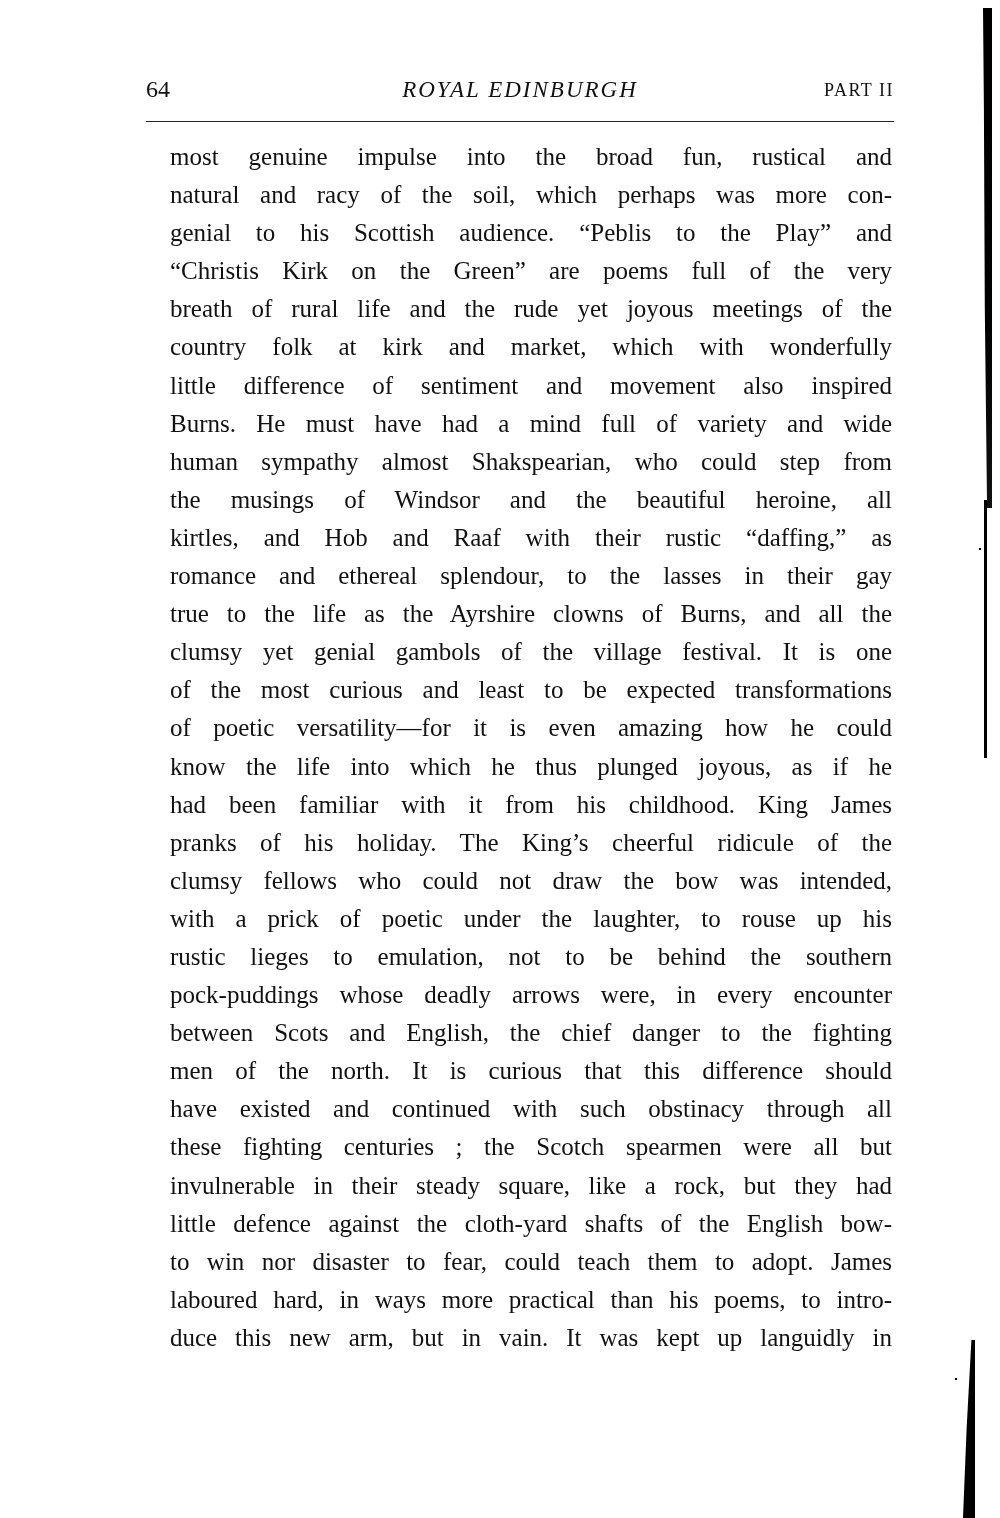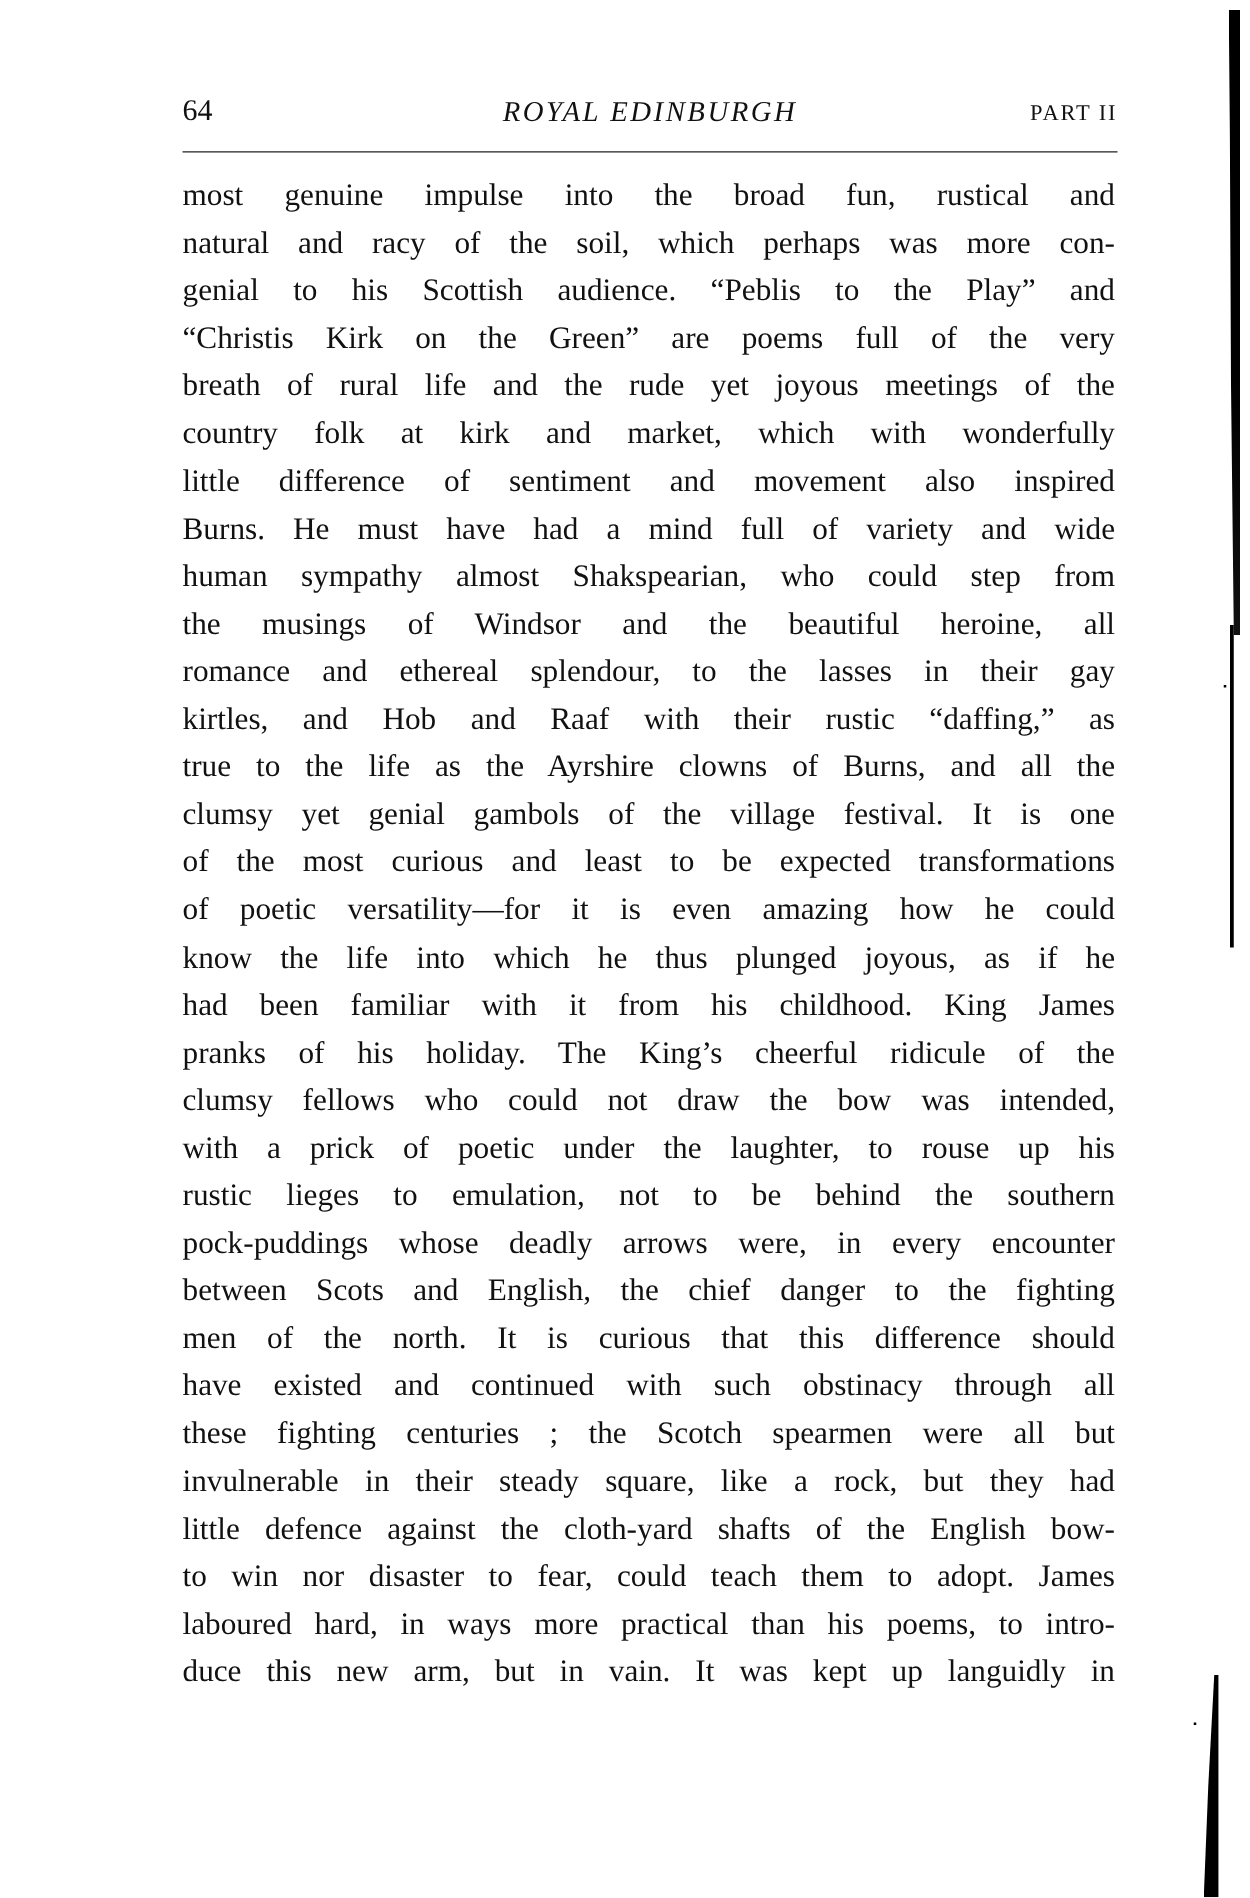--- a/index.html
+++ b/index.html
@@ -77,20 +77,21 @@
       text-align: justify;
       text-align-last: justify;
       white-space: nowrap;
       overflow: visible;
     }
     .line span {
       display: block;
       text-align: justify;
       text-align-last: justify;
       white-space: normal;
+      margin-left: 24px;
     }
     .binding-edge-top {
       position: absolute;
       left: 983px;
       top: 8px;
       width: 9px;
       height: 500px;
       background: linear-gradient(to bottom, #000 0%, #000 60%, #111 100%);
       clip-path: polygon(0 0, 100% 0, 100% 100%, 45% 100%, 20% 60%, 10% 20%);
     }
@@ -156,24 +157,24 @@
     <div class="line">
         <span>Burns. He must have had a mind full of variety and wide</span>
       </div>
     <div class="line">
         <span>human sympathy almost Shakspearian, who could step from</span>
       </div>
     <div class="line">
         <span>the musings of Windsor and the beautiful heroine, all</span>
       </div>
     <div class="line">
+        <span>kirtles, and Hob and Raaf with their rustic “daffing,” as</span>
+      </div>
+    <div class="line">
         <span>romance and ethereal splendour, to the lasses in their gay</span>
-      </div>
-    <div class="line">
-        <span>kirtles, and Hob and Raaf with their rustic “daffing,” as</span>
       </div>
     <div class="line">
         <span>true to the life as the Ayrshire clowns of Burns, and all the</span>
       </div>
     <div class="line">
         <span>clumsy yet genial gambols of the village festival. It is one</span>
       </div>
     <div class="line">
         <span>of the most curious and least to be expected transformations</span>
       </div>

